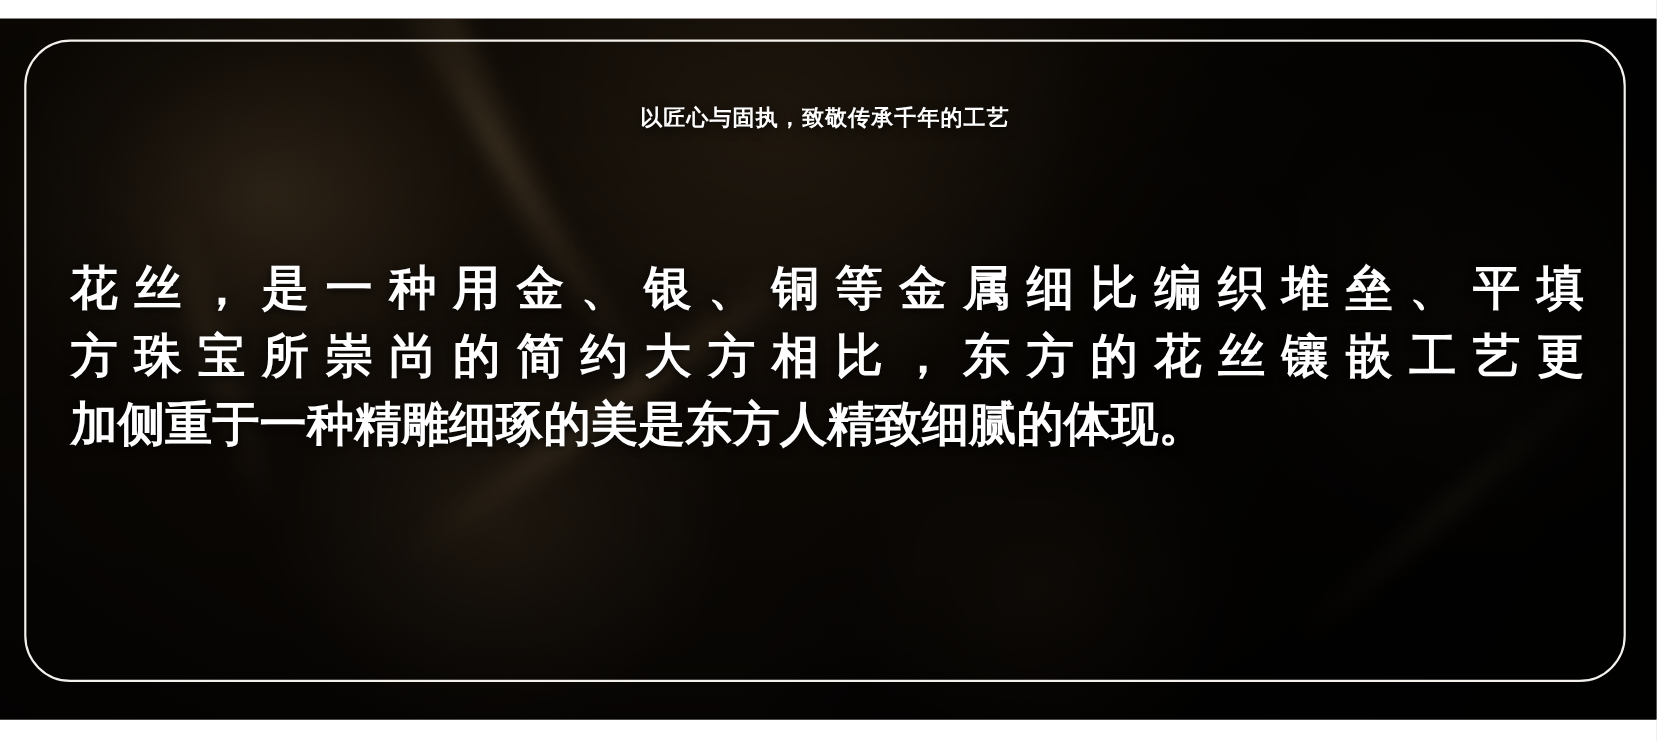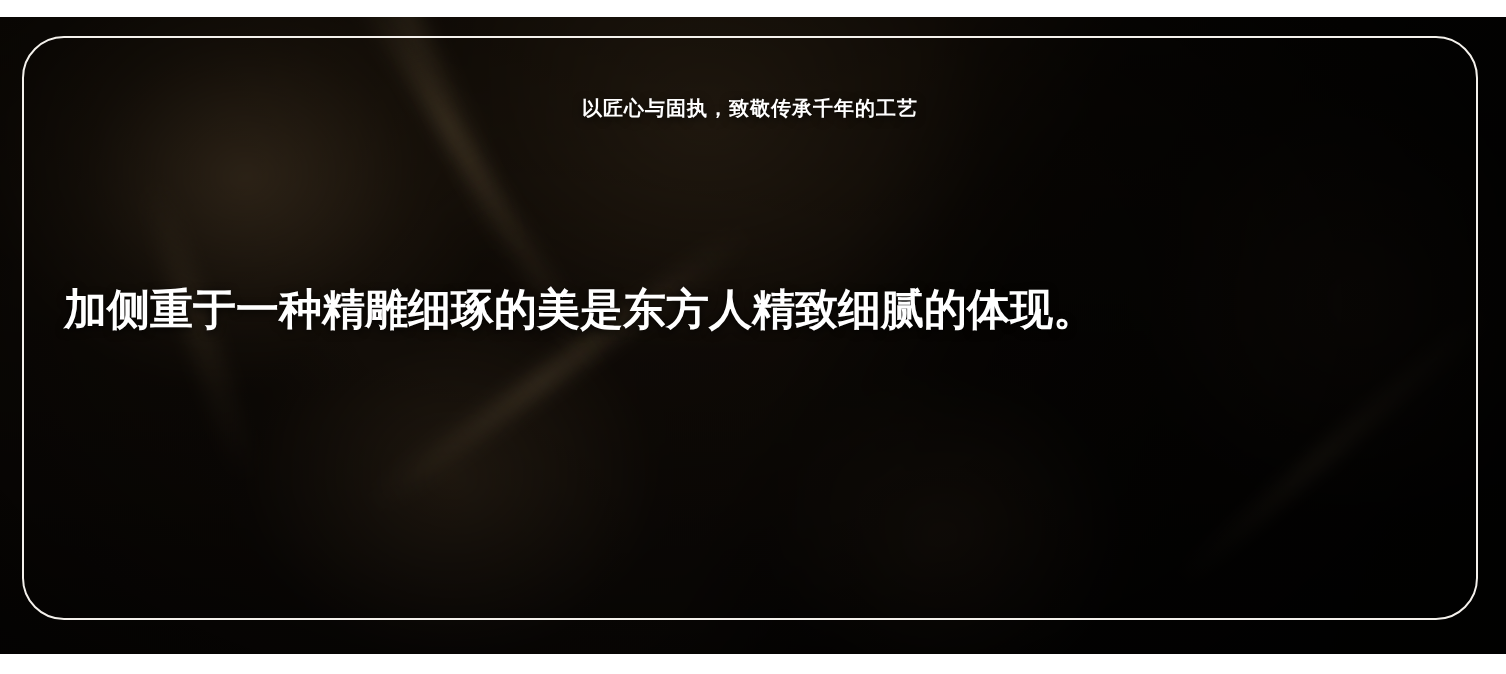--- a/index.html
+++ b/index.html
@@ -124,21 +124,20 @@
     text-shadow: 0 2px 8px rgba(0,0,0,0.8);
   }
   #bodycopy .para-line {
     display: block;
     text-align: justify;
     text-align-last: justify;
     white-space: nowrap;
   }
   #bodycopy .para-line.last {
     text-align-last: left;
-    margin-top: 47px;
   }
 </style>
 </head>
 <body>
 
 <div id="banner">
 
   <div id="plate">
     <div class="bg-photo"></div>
     <div class="streak s1"></div>
@@ -149,17 +148,19 @@
     <div class="vignette"></div>
   </div>
 
   <div id="frame"></div>
 
   <div id="content">
 
     <div id="headline" style="font-size: 20px;">以匠心与固执，致敬传承千年的工艺</div>
 
     <div id="bodycopy" style="font-size: 43px;">
+      <span class="para-line">花丝，是一种用金、银、铜等金属细比编织堆垒、平填</span>
+      <span class="para-line">方珠宝所崇尚的简约大方相比，东方的花丝镶嵌工艺更</span>
       <span class="para-line last">加侧重于一种精雕细琢的美是东方人精致细腻的体现。</span>
     </div>
 
   </div>
 </div>
 
 </body></html>

